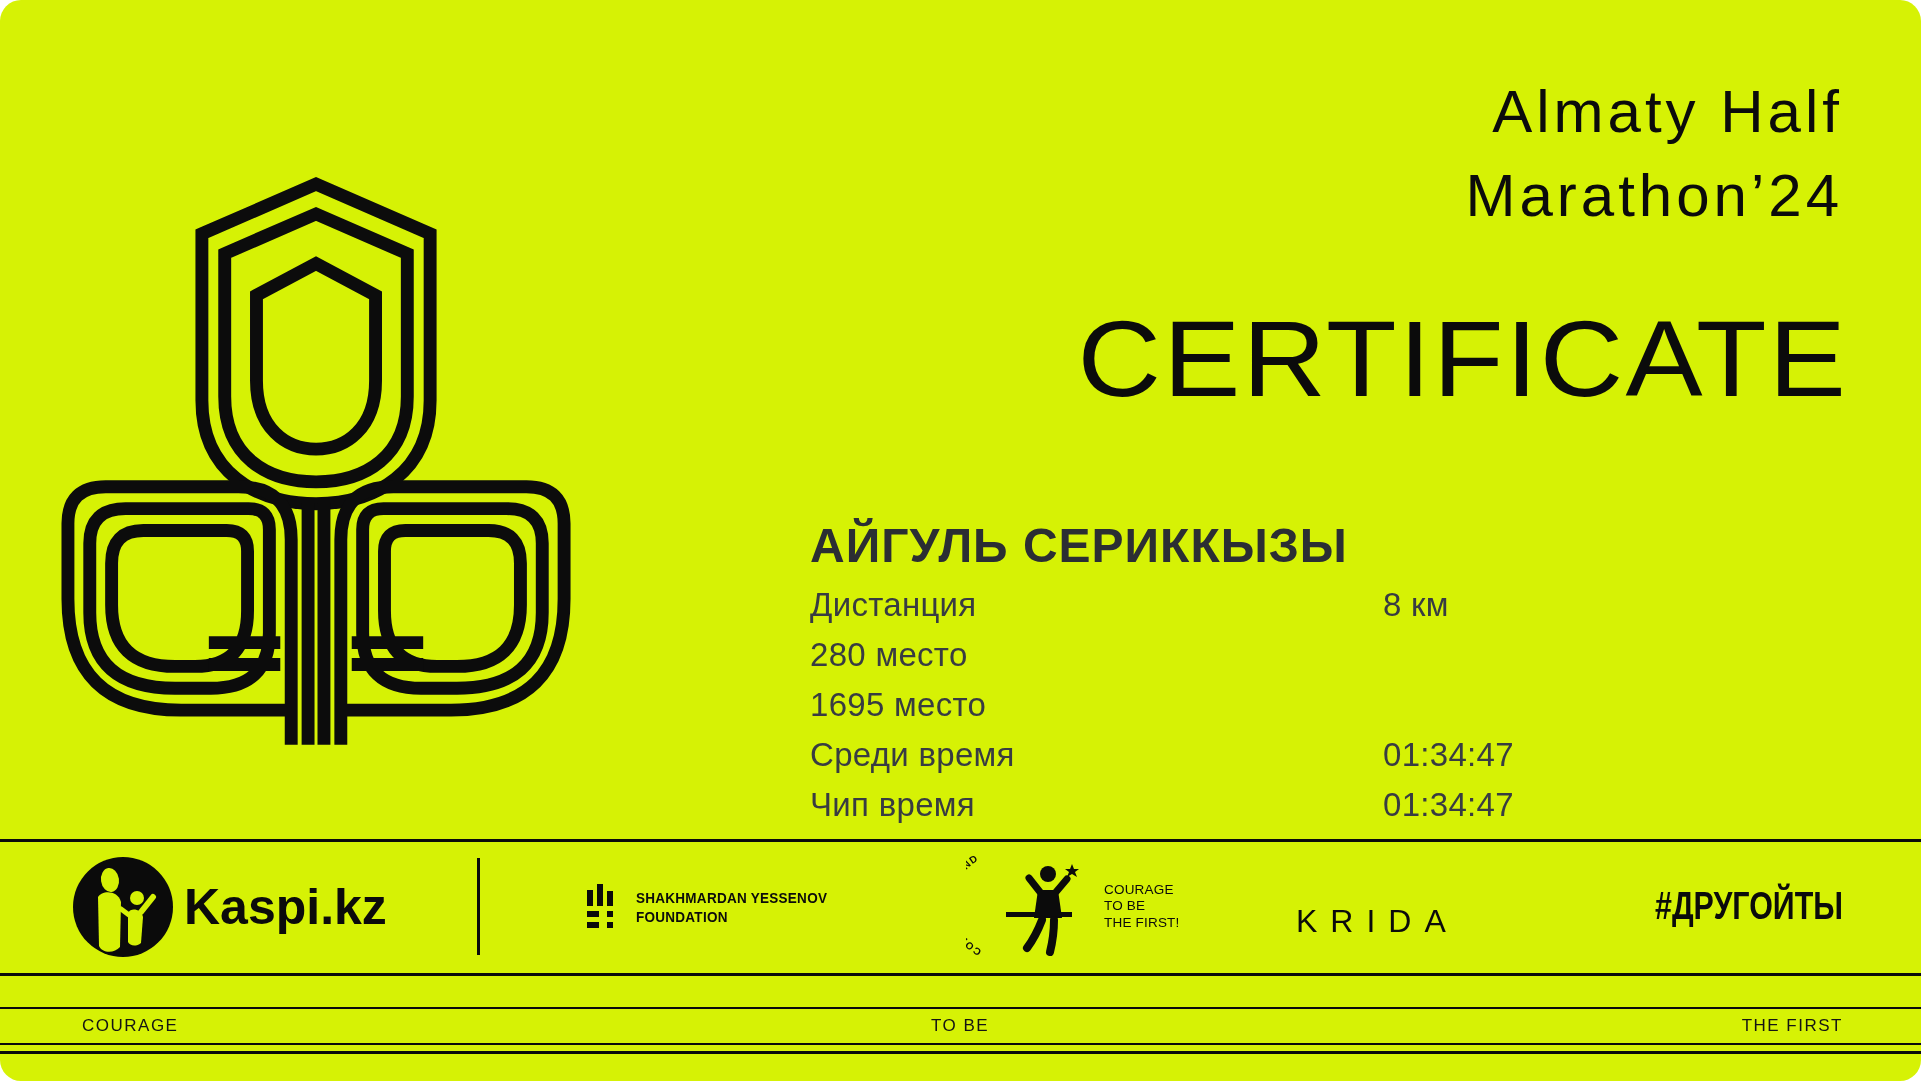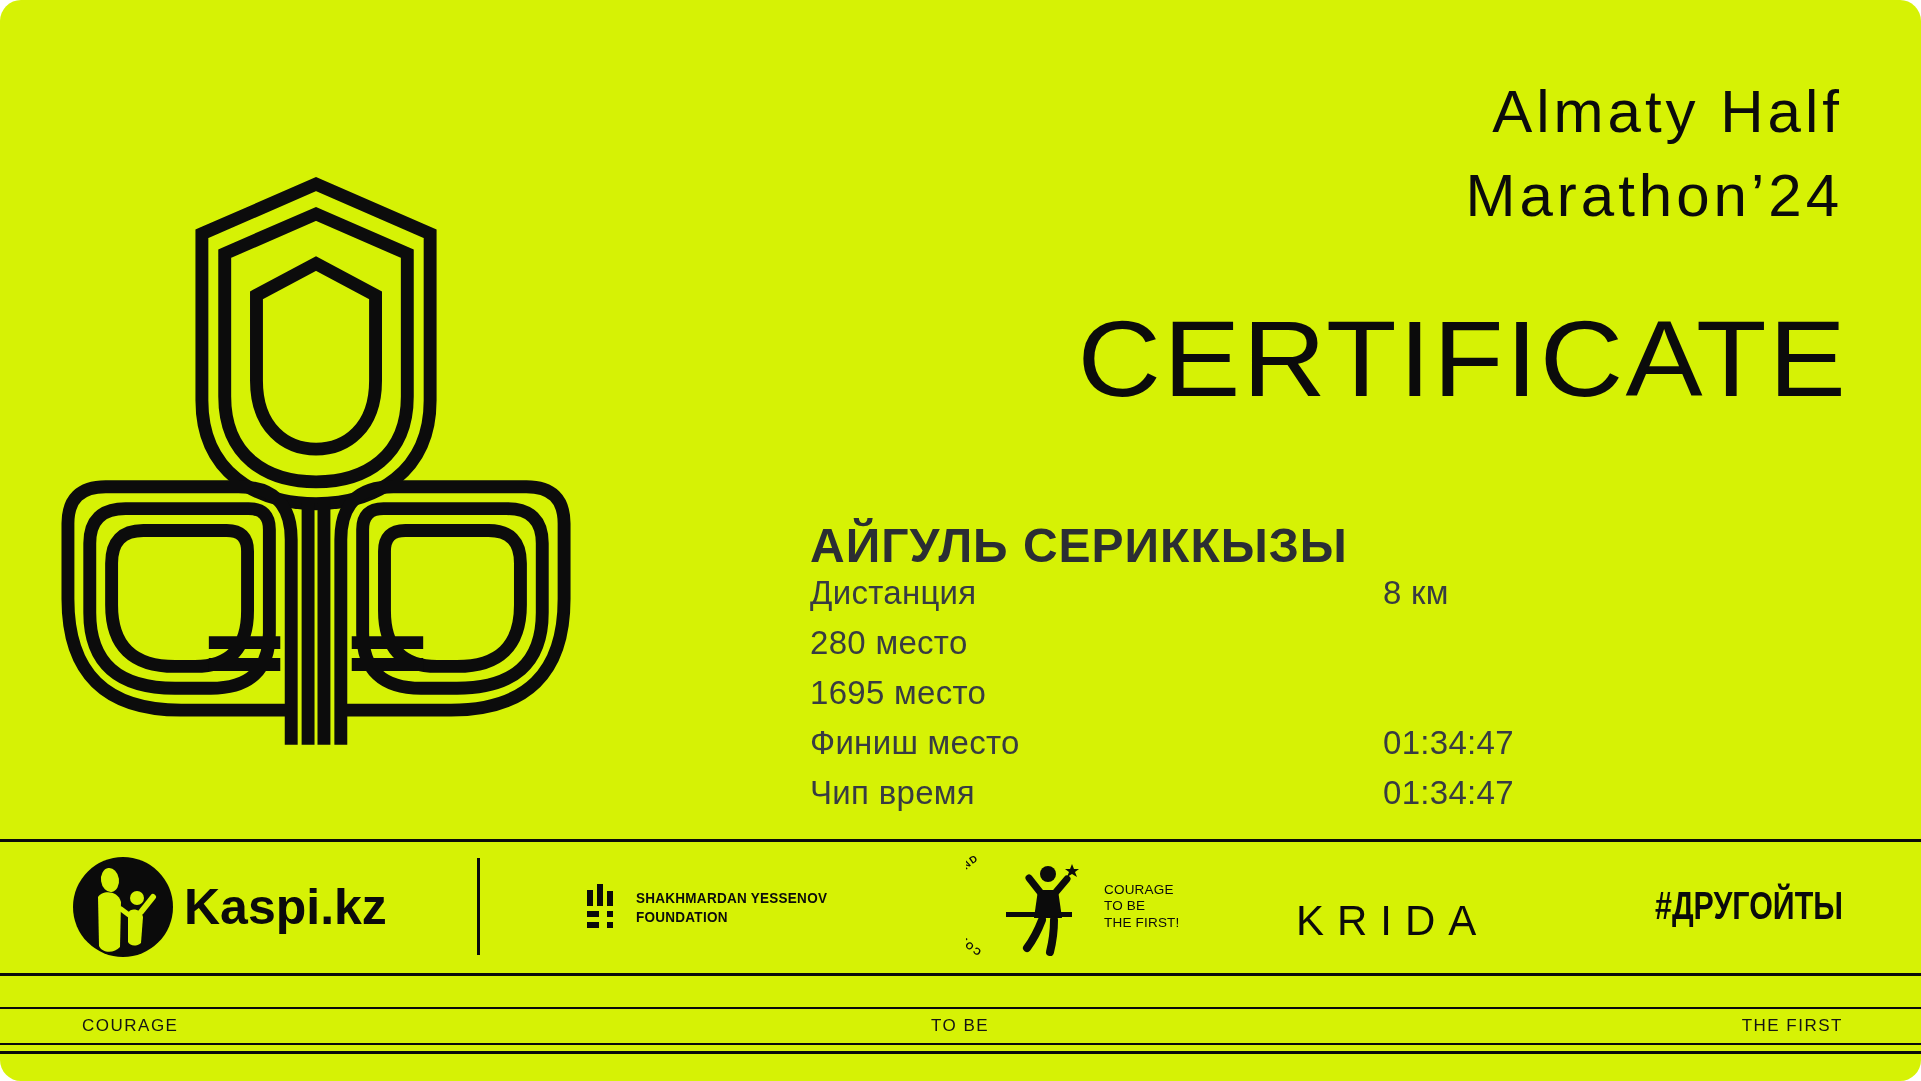--- a/index.html
+++ b/index.html
@@ -21,21 +21,21 @@
     font-size:108px; line-height:108px; letter-spacing:2px; font-weight:400;
     transform:scaleX(1.07); transform-origin:right center; white-space:nowrap;
   }
   .participant-name {
     position:absolute; left:810px; top:486px;
     font-size:48px; font-weight:700; letter-spacing:1px; color:#2B2E33;
     white-space:nowrap;
     margin-top:32px;
   }
   .stats { position:absolute; left:810px; top:574px; font-size:33px; color:#383C42; letter-spacing:.3px; }
-  .stat-row { display:flex; height:50px; align-items:flex-start; }
+  .stat-row { display:flex; height:50px; align-items:flex-end; }
   .stat-label { width:573px; }
   .stat-value { white-space:nowrap; }
 
   .hr { position:absolute; left:0; width:100%; background:#0B0B0B; }
   .hr.l1 { top:839px; height:3px; }
   .hr.l2 { top:973px; height:3px; }
   .hr.l3 { top:1007px; height:2px; }
   .hr.l4 { top:1043px; height:2px; }
   .hr.l5 { top:1051px; height:3px; }
 
@@ -44,21 +44,21 @@
   .v-divider { position:absolute; left:477px; top:858px; width:3px; height:97px; background:#0B0B0B; }
 
   .yessenov { position:absolute; left:586px; top:840px; height:133px; display:flex; align-items:center; gap:22px; }
   .yessenov-text { font-size:15px; font-weight:700; line-height:19px; letter-spacing:.3px;
                    transform:scaleX(.9); transform-origin:left center; white-space:nowrap; }
 
   .corporate { position:absolute; left:966px; top:840px; height:133px; display:flex; align-items:center; gap:6px; }
   .courage-text { font-size:13.5px; line-height:16.5px; letter-spacing:.2px; white-space:nowrap; }
 
   .krida { position:absolute; left:1296px; top:840px; height:162px; display:flex; align-items:center;
-           font-size:42px; font-weight:400; letter-spacing:13px; white-space:nowrap; }
+           font-size:32px; font-weight:400; letter-spacing:13px; white-space:nowrap; }
   .hashtag { position:absolute; right:78px; top:840px; height:133px; display:flex; align-items:center;
              font-size:38px; font-weight:700; transform:scaleX(.8); transform-origin:right center; white-space:nowrap; }
 
   .footer-row {
     position:absolute; left:82px; right:78px; top:1009px; height:34px;
     display:flex; justify-content:space-between; align-items:center;
     font-size:17px; letter-spacing:1.5px; color:#141414;
   }
 </style>
 </head>
@@ -103,21 +103,21 @@
       <div class="stat-label">Дистанция</div>
       <div class="stat-value">8 км</div>
     </div>
     <div class="stat-row">
       <div class="stat-value">280 место</div>
     </div>
     <div class="stat-row">
       <div class="stat-value">1695 место</div>
     </div>
     <div class="stat-row">
-      <div class="stat-label">Финиш место</div>
+      <div class="stat-label">Среди время</div>
       <div class="stat-value">01:34:47</div>
     </div>
     <div class="stat-row">
       <div class="stat-label">Чип время</div>
       <div class="stat-value">01:34:47</div>
     </div>
   </div>
 
   <div class="hr l1"></div>
   <div class="hr l2"></div>

